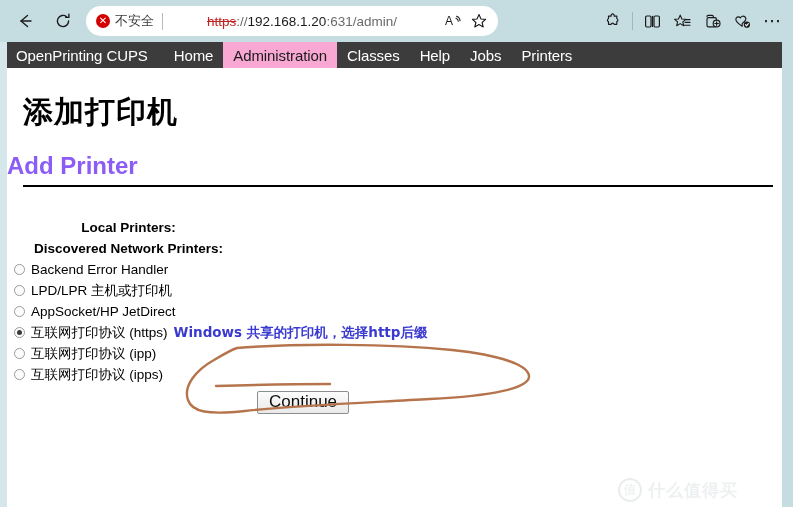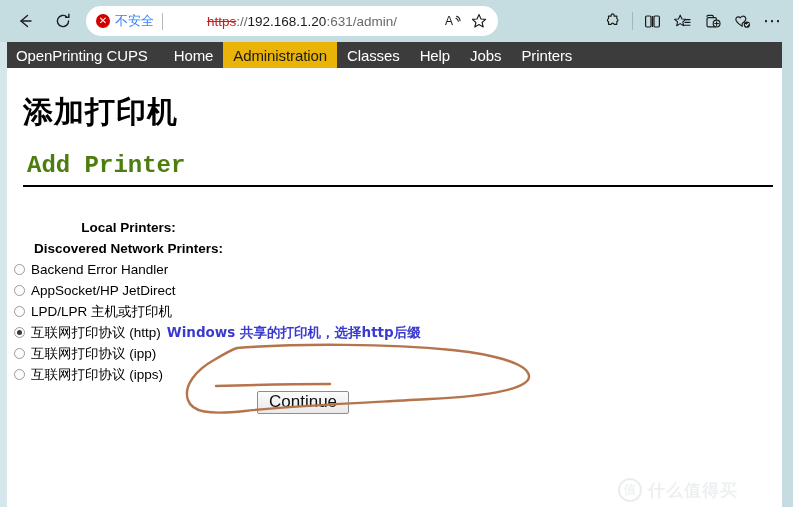--- a/index.html
+++ b/index.html
@@ -51,21 +51,21 @@
     background: #d40000;
     color: #fff;
     font-size: 10px;
     line-height: 14px;
     text-align: center;
     font-weight: bold;
     flex: none;
   }
   #not-secure-text {
     font-size: 13px;
-    color: #3b82f6;
+    color: #404040;
     white-space: nowrap;
   }
   #url-divider {
     width: 1px; height: 17px;
     background: #b9b9b9;
     margin: 0 8px;
     flex: none;
   }
   #url-text {
     font-size: 13.5px;
@@ -137,21 +137,21 @@
     display: flex;
     align-items: center;
     padding: 0 10px;
     color: #ffffff;
     white-space: nowrap;
     font-family: "Liberation Sans", sans-serif;
     letter-spacing: -0.1px;
   }
   .cups-nav-item.brand { padding-left: 9px; padding-right: 16px; }
   .cups-nav-item.active {
-    background: #eab308;
+    background: #f9a8d4;
     color: #1a1a1a;
   }
 
   
   #content {
     position: absolute;
     left: 7px; top: 26px;
     width: 775px; height: 439px;
     background: #ffffff;
   }
@@ -159,25 +159,25 @@
     position: absolute;
     left: 16px; top: 24px;
     font-size: 30px;
     font-weight: bold;
     color: #000000;
     letter-spacing: 1px;
     font-family: "DejaVu Sans", sans-serif;
   }
   #h2-en {
     position: absolute;
-    left: 20px; top: 84px;
+    left: 0; top: 84px;
     font-size: 24px;
     font-weight: bold;
-    color: #4d7c0f;
-    font-family: Liberation Mono, monospace;
+    color: #8b5cf6;
+    font-family: Liberation Sans, sans-serif;
   }
   #hr-rule {
     position: absolute;
     left: 16px; top: 117px;
     width: 750px; height: 2px;
     background: #000000;
   }
 
   
   #form-block {
@@ -426,29 +426,29 @@
           <div class="form-field"></div>
         </div>
         <div class="form-row">
           <div class="form-field">
             <div class="radio-line">
               <span class="radio"></span>
               <span class="radio-label">Backend Error Handler</span>
             </div>
             <div class="radio-line">
               <span class="radio"></span>
+              <span class="radio-label">LPD/LPR 主机或打印机</span>
+            </div>
+            <div class="radio-line">
+              <span class="radio"></span>
               <span class="radio-label">AppSocket/HP JetDirect</span>
             </div>
             <div class="radio-line">
-              <span class="radio"></span>
-              <span class="radio-label">LPD/LPR 主机或打印机</span>
-            </div>
-            <div class="radio-line">
               <span class="radio checked"></span>
-              <span class="radio-label">互联网打印协议 (http)</span>
+              <span class="radio-label">互联网打印协议 (https)</span>
               <span class="annot-blue">Windows 共享的打印机，选择http后缀</span>
             </div>
             <div class="radio-line">
               <span class="radio"></span>
               <span class="radio-label">互联网打印协议 (ipp)</span>
             </div>
             <div class="radio-line">
               <span class="radio"></span>
               <span class="radio-label">互联网打印协议 (ipps)</span>
             </div>

